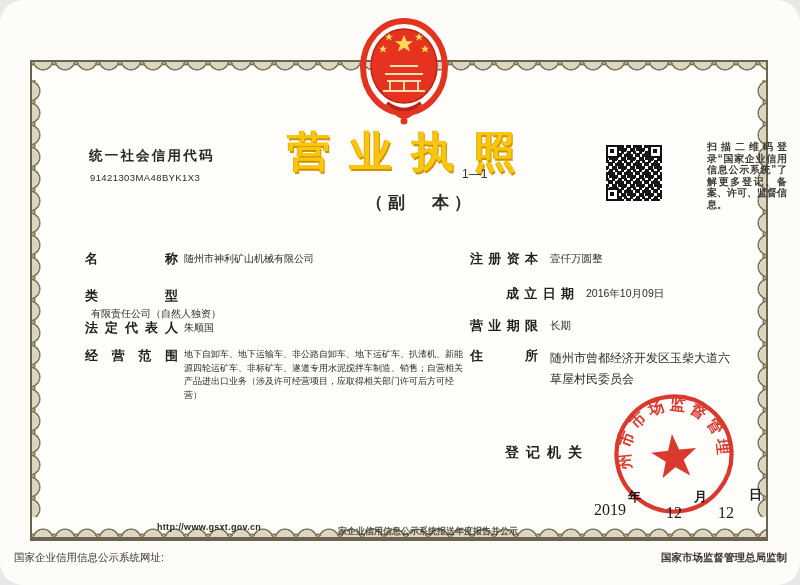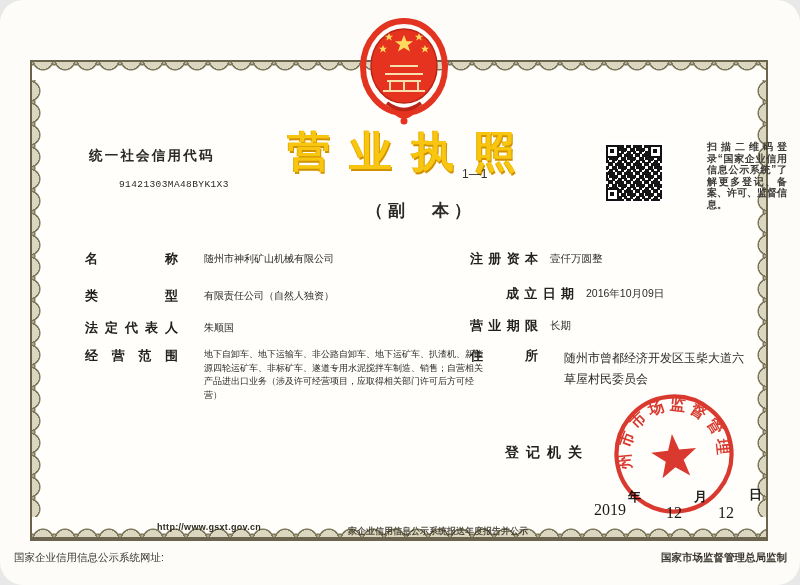--- a/index.html
+++ b/index.html
@@ -45,65 +45,65 @@
     background-image:
       radial-gradient(circle at 24px 11px, var(--l1) 0 9px, var(--lo) 9px 10px, transparent 11px),
       radial-gradient(circle at 30px 11px, var(--l2) 0 10px, var(--lo) 10px 11px, transparent 12px);
     background-position:0 0,0 11px;
   }
   
   .emblem{ position:absolute; left:359px; top:17px; width:90px; height:112px; z-index:6; }
   
   .credit-label{ position:absolute; left:89px; top:147px; font-size:13.5px; font-weight:bold;
     letter-spacing:2.2px; color:#2b2925; z-index:3;}
-  .credit-code{ position:absolute; left:90px; top:179px; font-size:9.5px;
-    font-family:Liberation Mono, monospace; color:#2b2925; z-index:3; letter-spacing:.4px;margin-left:29px;}
+  .credit-code{ position:absolute; left:90px; top:172px; font-size:9.5px;
+    font-family:Liberation Sans, sans-serif; color:#2b2925; z-index:3; letter-spacing:.4px;}
   .title{ position:absolute; left:288px; top:124px; font-size:42px; font-weight:bold;
     letter-spacing:20px; color:#f8c60e; z-index:3; white-space:nowrap;
     text-shadow:1px 2px 0 #d09200, -1px 0 0 #e8ae00; }
   .page-no{ position:absolute; left:462px; top:167px; font-size:12px; color:#33312c; z-index:3;}
   .copy-label{ position:absolute; left:366px; top:191px; font-size:17px; font-weight:bold;
-    letter-spacing:5px; color:#2b2925; z-index:3; white-space:nowrap;margin-top:8px;}
+    letter-spacing:5px; color:#2b2925; z-index:3; white-space:nowrap;}
   
   .qr{ position:absolute; left:603px; top:142px; width:62px; height:62px; background:#fff;
     z-index:3; }
   .qr-mesh{ position:absolute; inset:3px;
     background:
       conic-gradient(#151515 25%, transparent 0 50%, #151515 0 75%, transparent 0) 0 0/6px 6px,
       conic-gradient(#151515 25%, transparent 0 50%, #151515 0 75%, transparent 0) 2px 3px/9px 9px;
   }
   .finder{ position:absolute; width:13px; height:13px; border:2.5px solid #111; background:#fff;
     box-sizing:border-box;}
   .finder::after{ content:""; position:absolute; left:2px; top:2px; width:4px; height:4px; background:#111;}
   .finder.tl{ left:3px; top:3px;} .finder.tr{ right:3px; top:3px;} .finder.bl{ left:3px; bottom:3px;}
   .qr-note{ position:absolute; left:672px; top:141px; width:80px; font-size:10px; line-height:11.6px;
     color:#3e3c38; font-weight:bold; z-index:3; text-align:justify;margin-left:35px;}
   
   .frow{ position:absolute; display:flex; z-index:3; }
   .flabel{ font-weight:bold; font-size:13px; color:#23211d; text-align:justify; text-align-last:justify; flex:none;}
   .fvalue{ color:#2c2a26; word-break:break-all; }
   .lcol .flabel{ width:93px; }
-  .lcol .fvalue{ margin-left:26px; padding-top:2px; font-size:10px; }
+  .lcol .fvalue{ margin-left:6px; padding-top:2px; font-size:10px; }
   .rcol .flabel{ width:68px; }
   .rcol .fvalue{ margin-left:12px; padding-top:2px; font-size:10.5px; }
   .scope .fvalue{ width:286px; font-size:9px; line-height:13.6px; padding-top:1px;}
   .addr .fvalue{ width:188px; font-size:12px; line-height:21px; padding-top:1px;}
   
   .reg-label{ position:absolute; left:505px; top:444px; font-size:14px; font-weight:bold;
     letter-spacing:7px; color:#23211d; z-index:3; white-space:nowrap;}
   .seal{ position:absolute; left:608px; top:388px; width:132px; height:132px; z-index:7;
     mix-blend-mode:multiply; opacity:.92; transform:rotate(-6deg);}
   .date-unit{ position:absolute; font-size:13px; font-weight:bold; color:#23211d; z-index:4;}
   .date-num{ position:absolute; font-family:"Liberation Serif", serif; font-size:16px; color:#1d1b18; z-index:4;}
   
   .border-url{ position:absolute; left:157px; top:522px; font-size:9px; font-weight:bold;
     color:#2f2c20; z-index:3; letter-spacing:.3px;}
   .border-line1{ position:absolute; left:308px; top:515px; font-size:9px; color:#2f2c20;
     font-weight:bold; z-index:3;}
-  .border-line2{ position:absolute; left:316px; top:525px; font-size:9px; color:#3a3628;
+  .border-line2{ position:absolute; left:306px; top:525px; font-size:9px; color:#3a3628;
     font-weight:bold; z-index:3; opacity:.85;padding-left:32px;}
   .footer-left{ position:absolute; left:14px; top:551px; font-size:10.5px; font-weight:normal; color:#39362e;}
   .footer-right{ position:absolute; right:13px; top:551px; font-size:10.5px; font-weight:bold; color:#39362e;text-align:right;}
 </style>
 </head>
 <body>
 
 <div class="page">
 
   <div class="frame">
@@ -151,21 +151,21 @@
     <div class="finder tl"></div>
     <div class="finder tr"></div>
     <div class="finder bl"></div>
   </div>
   <div class="qr-note">扫描二维码登录“国家企业信用信息公示系统”了解更多登记、备案、许可、监督信息。</div>
 
   <div class="frow lcol" style="left:85px; top:250px;">
     <div class="flabel">名称</div>
     <div class="fvalue">随州市神利矿山机械有限公司</div>
   </div>
-  <div class="frow lcol" style="left:85px; top:287px;">
+  <div class="frow lcol" style="left:85px; top:287px;flex-direction:column;">
     <div class="flabel">类型</div>
     <div class="fvalue">有限责任公司（自然人独资）</div>
   </div>
   <div class="frow lcol" style="left:85px; top:319px;">
     <div class="flabel">法定代表人</div>
     <div class="fvalue">朱顺国</div>
   </div>
   <div class="frow rcol" style="left:470px; top:250px;">
     <div class="flabel">注册资本</div>
     <div class="fvalue">壹仟万圆整</div>
@@ -176,21 +176,21 @@
     <div class="fvalue">地下自卸车、地下运输车、非公路自卸车、地下运矿车、扒渣机、新能源四轮运矿车、非标矿车、遂道专用水泥搅拌车制造、销售；自营相关产品进出口业务（涉及许可经营项目，应取得相关部门许可后方可经营）</div>
   </div>
   <div class="frow rcol" style="left:470px; top:285px;margin-left:36px;">
     <div class="flabel">成立日期</div>
     <div class="fvalue">2016年10月09日</div>
   </div>
   <div class="frow rcol" style="left:470px; top:317px;">
     <div class="flabel">营业期限</div>
     <div class="fvalue">长期</div>
   </div>
-  <div class="frow rcol addr" style="left:470px; top:347px;gap:14px;">
+  <div class="frow rcol addr" style="left:470px; top:347px;">
     <div class="flabel">住所</div>
     <div class="fvalue">随州市曾都经济开发区玉柴大道六草屋村民委员会</div>
   </div>
 
   <div class="reg-label">登记机关</div>
 
   <div class="seal">
     <svg viewBox="0 0 140 140" width="132" height="132">
       <defs>
         <path id="sealArc" d="M 24.6,82.2 A 47,47 0 1 1 115.4,82.2" fill="none"></path>

